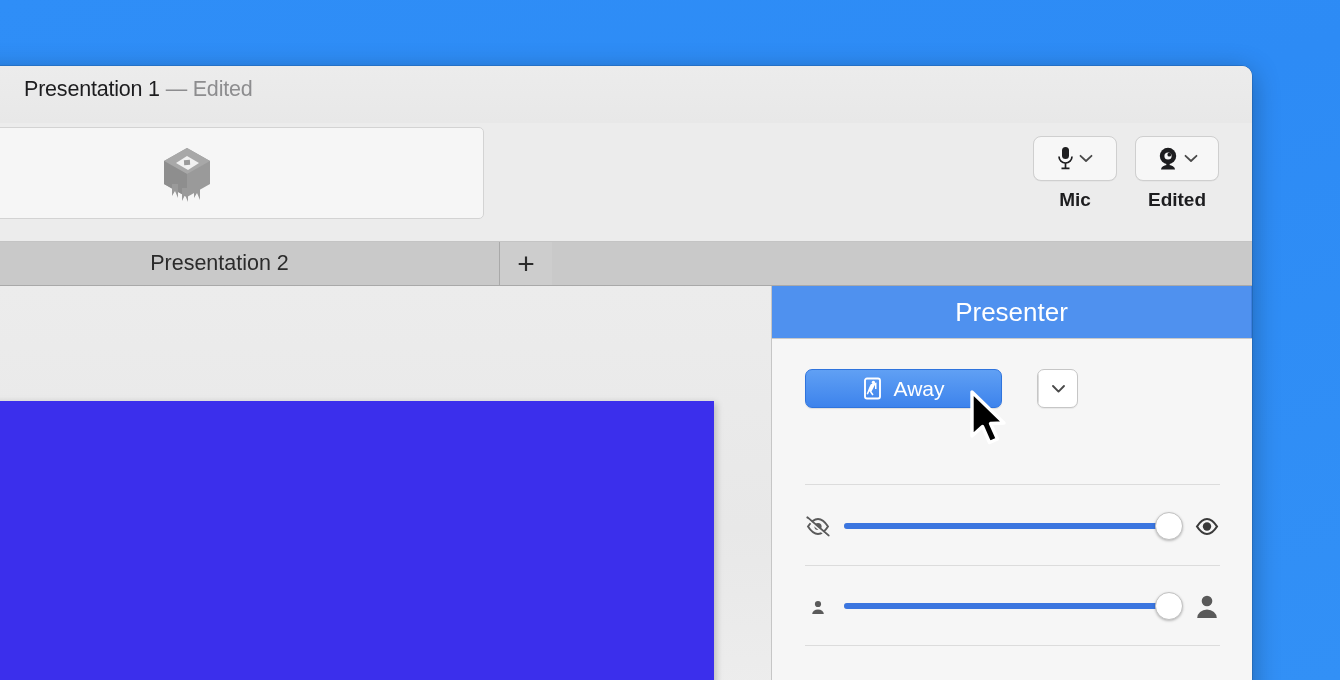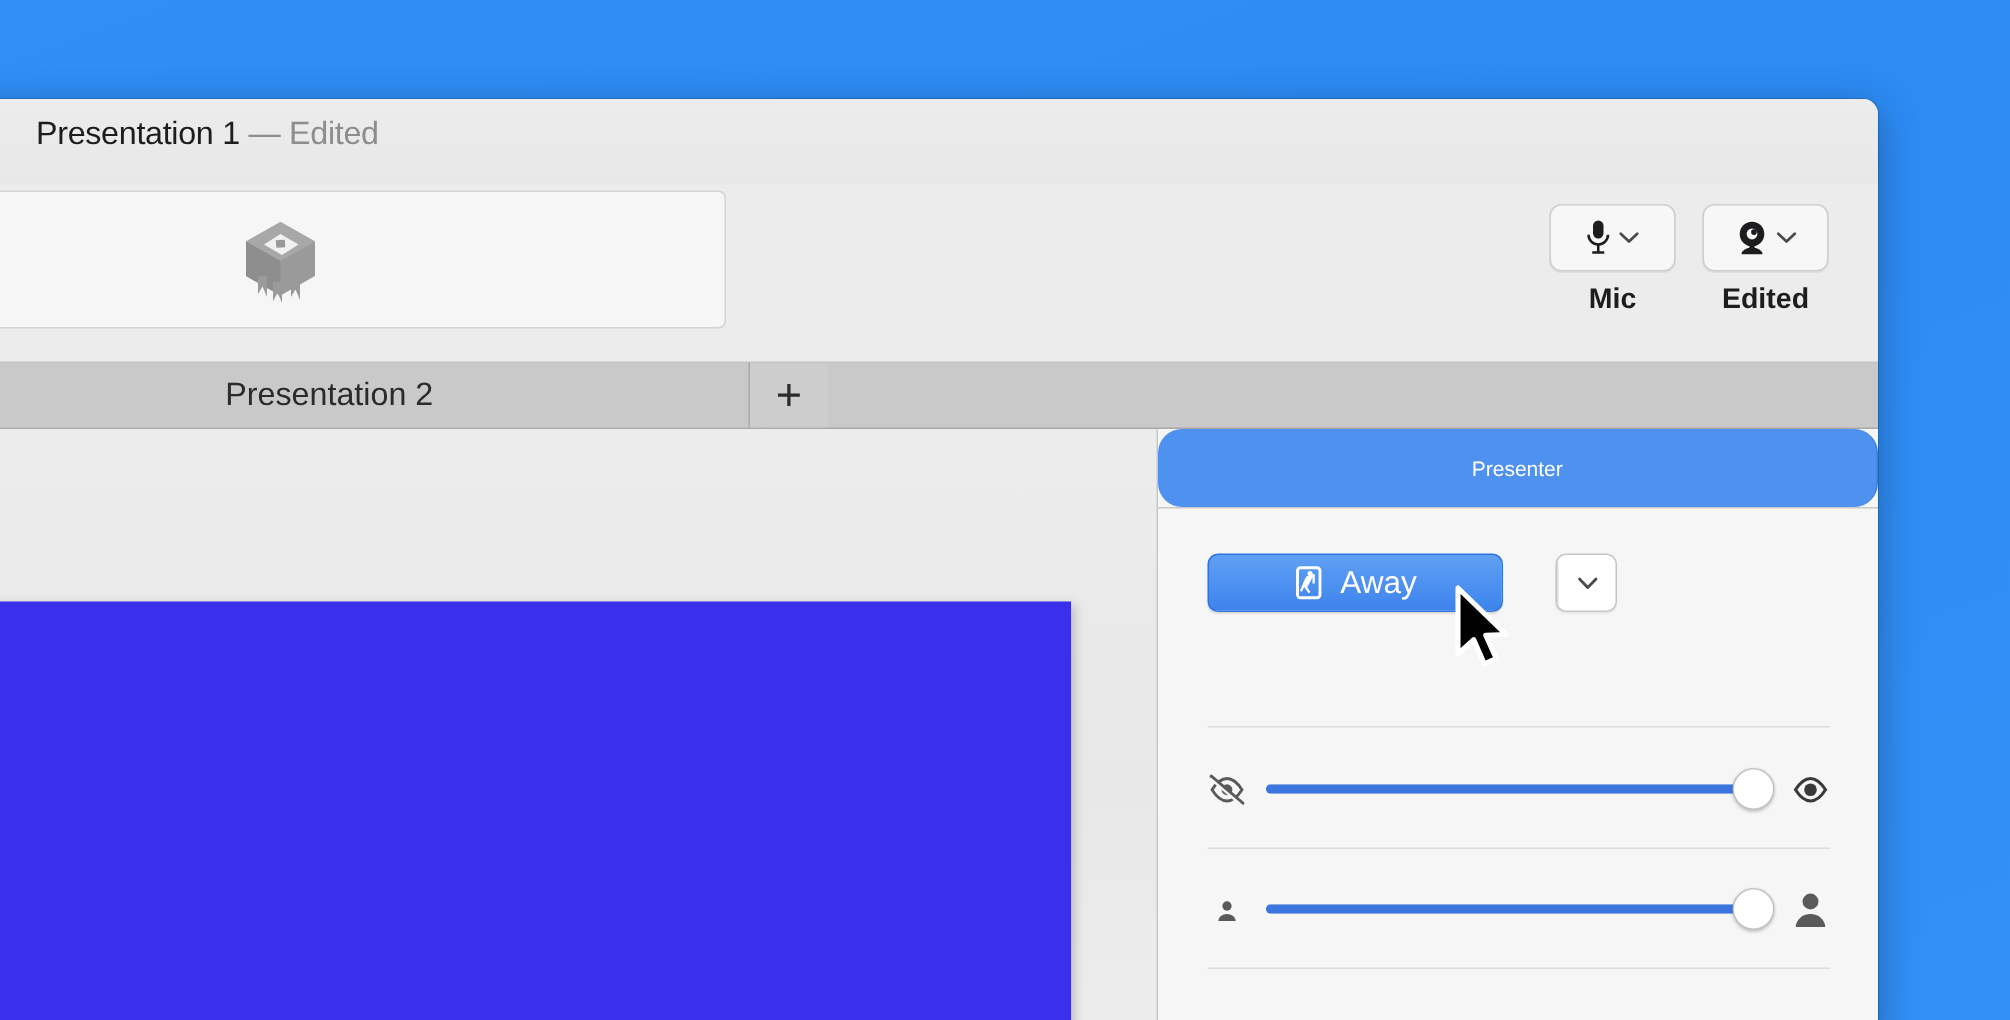--- a/index.html
+++ b/index.html
@@ -185,23 +185,22 @@
   #seg-tabs {
     display: flex;
     height: 52px;
     border-bottom: 1px solid #c9c9c9;
   }
   .seg {
     flex: 1;
     display: flex;
     align-items: center;
     justify-content: center;
-    font-size: 14px;
-    box-sizing: border-box;
-    border-radius: 16px;
+    font-size: 26px;
+    box-sizing: border-box;
   }
   .seg.active {
     background: #4f91ef;
     color: #ffffff;
     border-right: 1px solid #3c7fe0;
   }
   .seg.inactive {
     background: #f2f2f2;
     color: #8d8d8f;
   }

